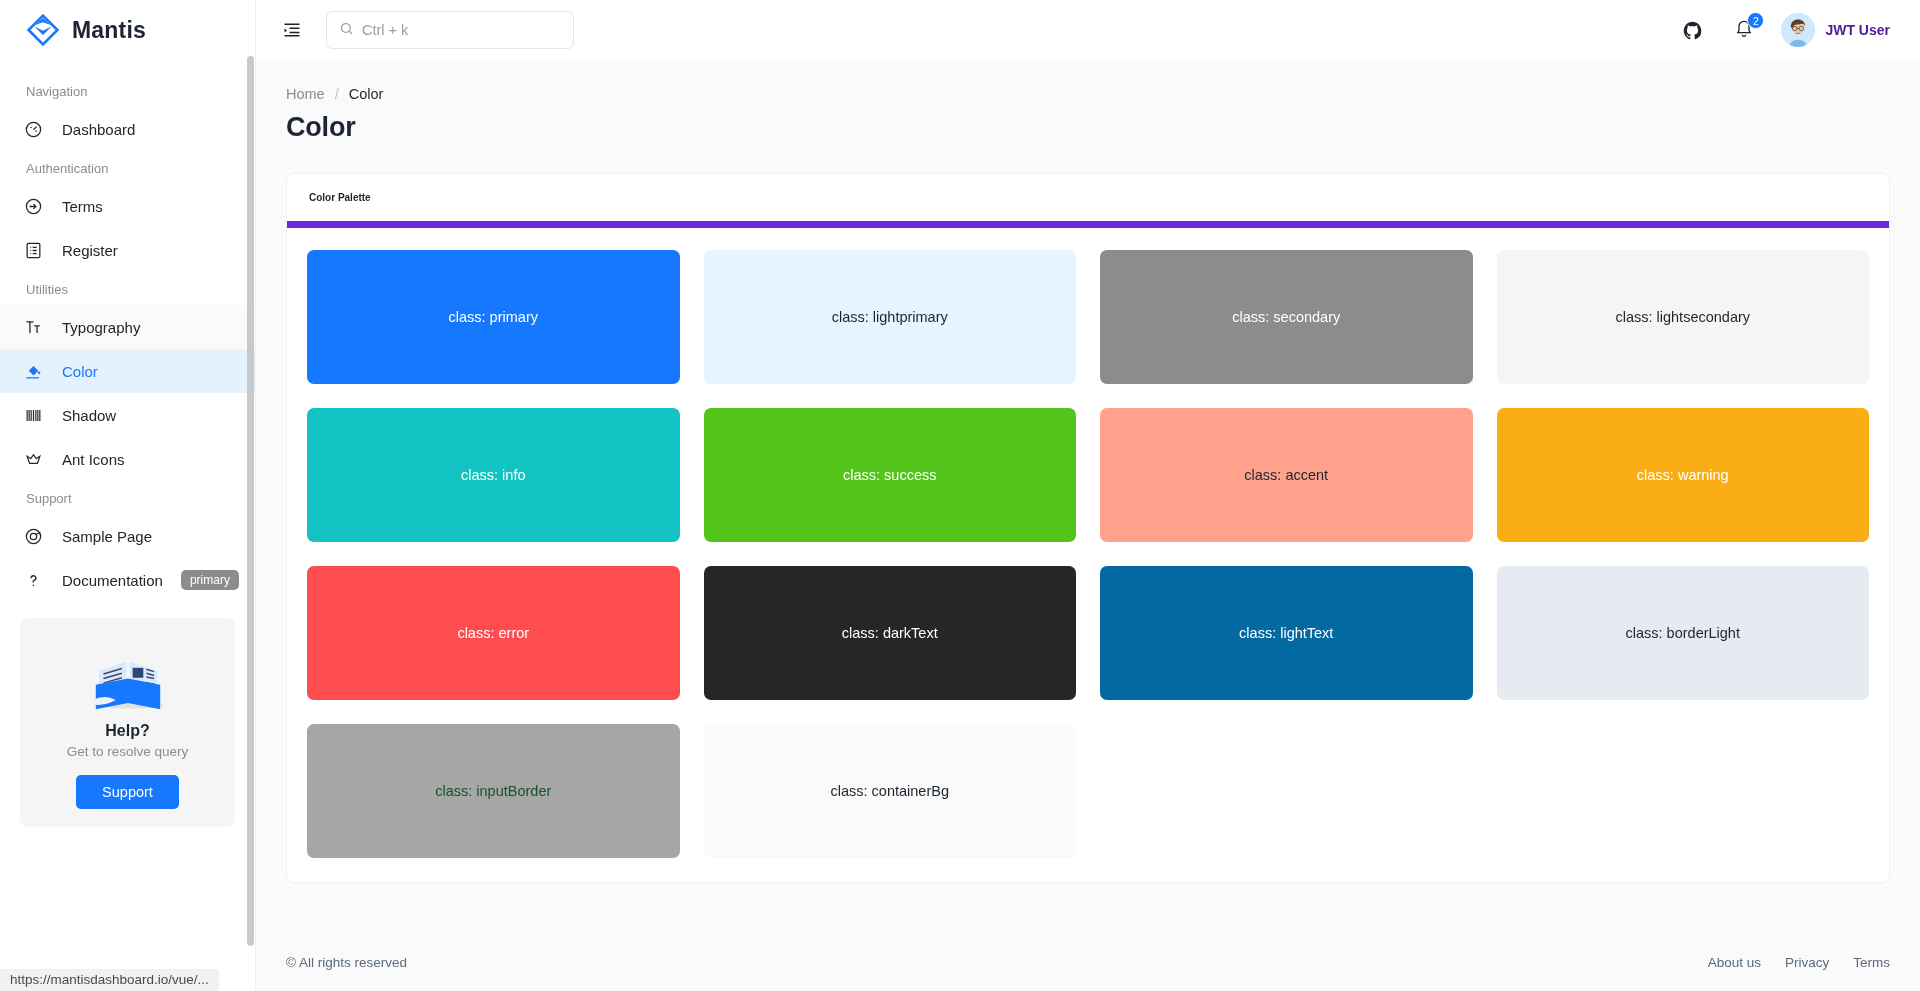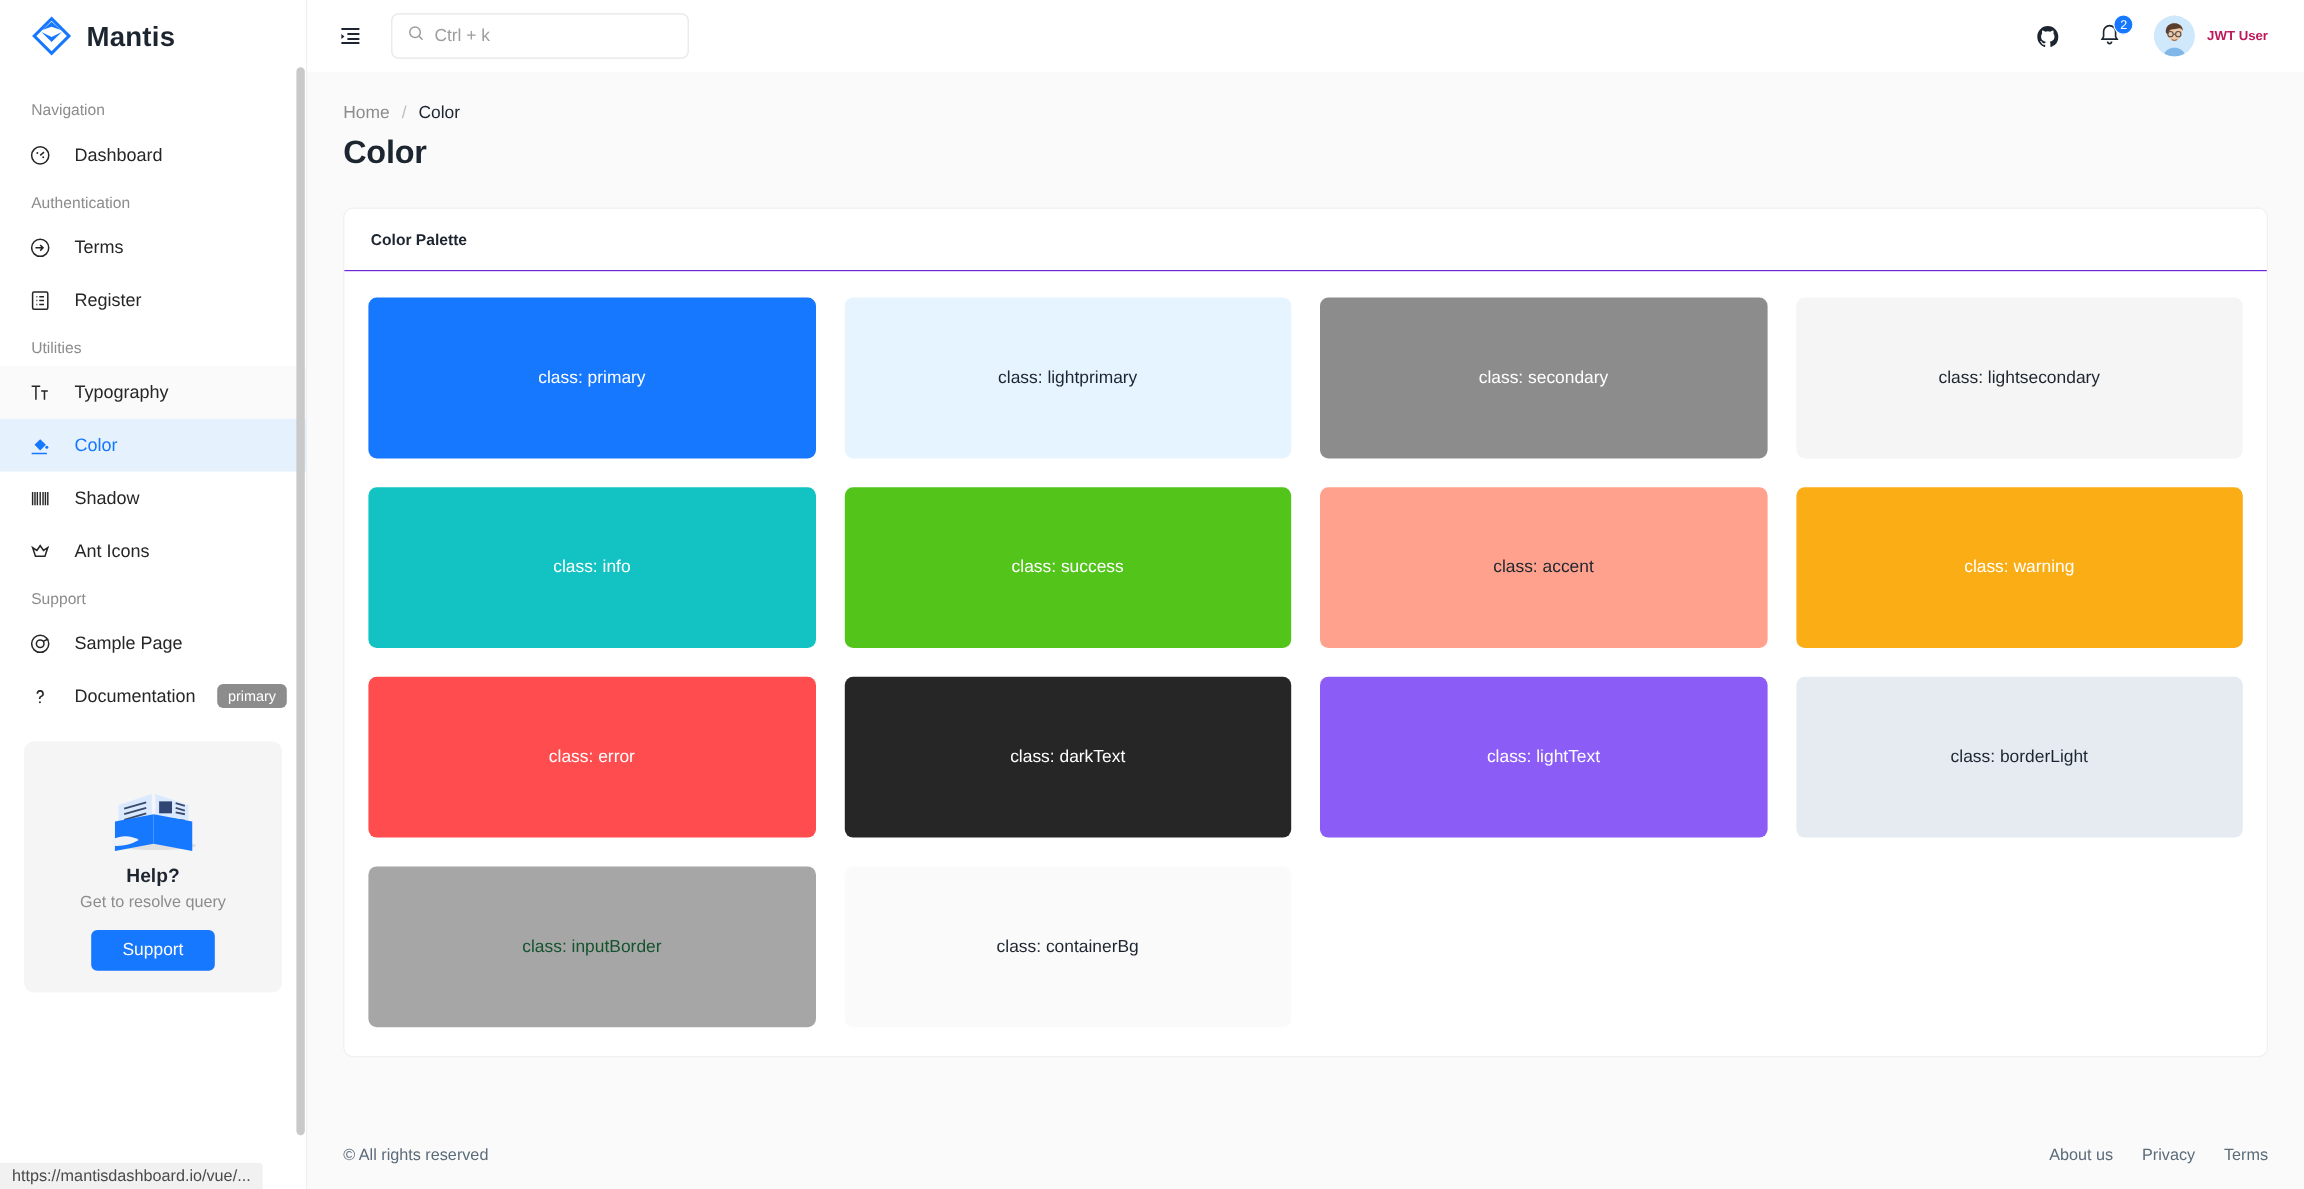--- a/index.html
+++ b/index.html
@@ -86,36 +86,36 @@
   .topbar-right { margin-left: auto; display: flex; align-items: center; gap: 22px; }
   .icon-btn { width: 30px; height: 30px; display:flex; align-items:center; justify-content:center; cursor:pointer; position: relative; color:#1d2630; }
   .badge {
     position: absolute; top: -3px; right: -5px; background: #1677ff; color: #fff;
     font-size: 10.5px; min-width: 17px; height: 17px; border-radius: 9px;
     display: flex; align-items: center; justify-content: center; padding: 0 4px;
     font-weight: 500; border: 1.5px solid #fff;
   }
   .user-chip { display: flex; align-items: center; gap: 10px; cursor: pointer; }
   .avatar { width: 34px; height: 34px; border-radius: 50%; background: #cfe8fb; display:block; }
-  .user-name { font-size: 11px; color: #be185d; font-weight: 600; }
+  .user-name { font-size: 14px; color: #4c1d95; font-weight: 600; }
 
   
   .content { flex: 1; padding: 22px 30px 0 30px; overflow: hidden; }
   .breadcrumb { display: flex; align-items: center; gap: 10px; font-size: 14.5px; padding-top: 4px; }
   .bc-home { color: #8c8c8c; cursor: pointer; }
   .bc-sep { color: #bfbfbf; }
   .bc-current { color: #1d2630; }
   .page-title { font-size: 27px; font-weight: 700; color: #1d2630; margin-top: 10px; letter-spacing: -.2px; }
 
   .card {
     margin-top: 30px; background: #fff; border: 1px solid #f0f0f0; border-radius: 8px;
   }
   .card-head {
-    padding: 18px 22px; border-bottom: 1px solid #6d28d9;
-    font-size: 13px; font-weight: 700; color: #1d2630;
+    padding: 18px 22px; border-bottom: 7px solid #6d28d9;
+    font-size: 10px; font-weight: 700; color: #1d2630;
   }
   .card-body { padding: 22px 20px 24px 20px; }
   .swatch-row { display: flex; gap: 24px; margin-bottom: 24px; }
   .swatch-row:last-child { margin-bottom: 0; }
   .swatch {
     flex: 1 1 0; height: 134px; border-radius: 7px;
     display: flex; align-items: center; justify-content: center;
     font-size: 14.5px; cursor: pointer;
   }
   .swatch.empty { background: transparent; cursor: default; }
@@ -345,21 +345,21 @@
             </div>
           <div class="swatch-row">
               <div class="swatch" style="background: rgb(19, 194, 194); color: rgb(255, 255, 255);">class: info</div>
               <div class="swatch" style="background: rgb(82, 196, 26); color: rgb(255, 255, 255);">class: success</div>
               <div class="swatch" style="background: rgb(255, 161, 140); color: rgb(29, 38, 48);">class: accent</div>
               <div class="swatch" style="background: rgb(250, 173, 20); color: rgb(255, 255, 255);">class: warning</div>
             </div>
           <div class="swatch-row">
               <div class="swatch" style="background: rgb(255, 77, 79); color: rgb(255, 255, 255);">class: error</div>
               <div class="swatch" style="background: rgb(38, 38, 38); color: rgb(255, 255, 255);">class: darkText</div>
-              <div class="swatch" style="background: #8b5cf6; color: rgb(255, 255, 255);">class: lightText</div>
+              <div class="swatch" style="background: #0369a1; color: rgb(255, 255, 255);">class: lightText</div>
               <div class="swatch" style="background: rgb(230, 235, 241); color: rgb(29, 38, 48);">class: borderLight</div>
             </div>
           <div class="swatch-row">
               <div class="swatch" style="background: rgb(166, 166, 166); color: #14532d;">class: inputBorder</div>
               <div class="swatch" style="background: rgb(250, 250, 250); color: rgb(29, 38, 48);">class: containerBg</div>
               <div class="swatch empty"></div>
               <div class="swatch empty"></div>
             </div>
         </div>
       </section>

